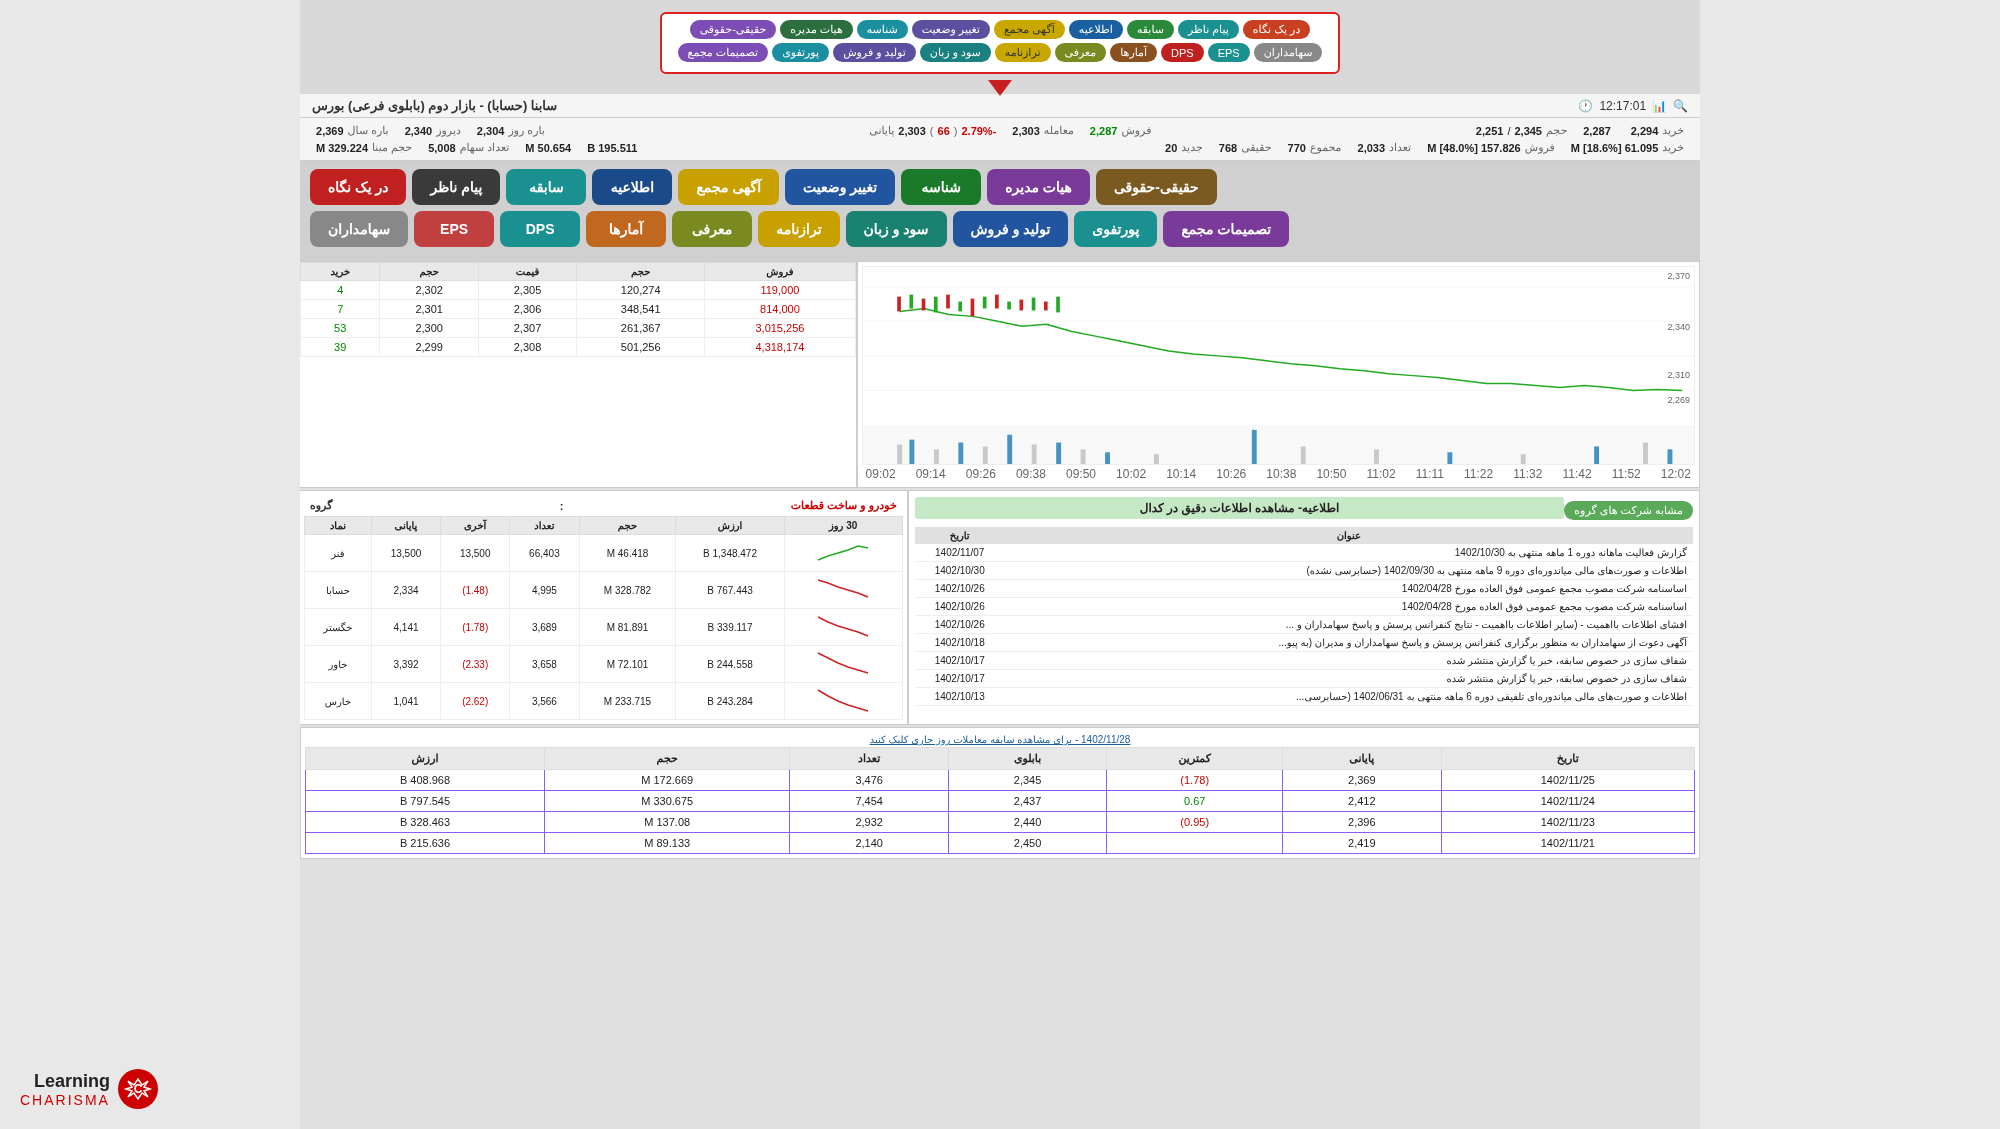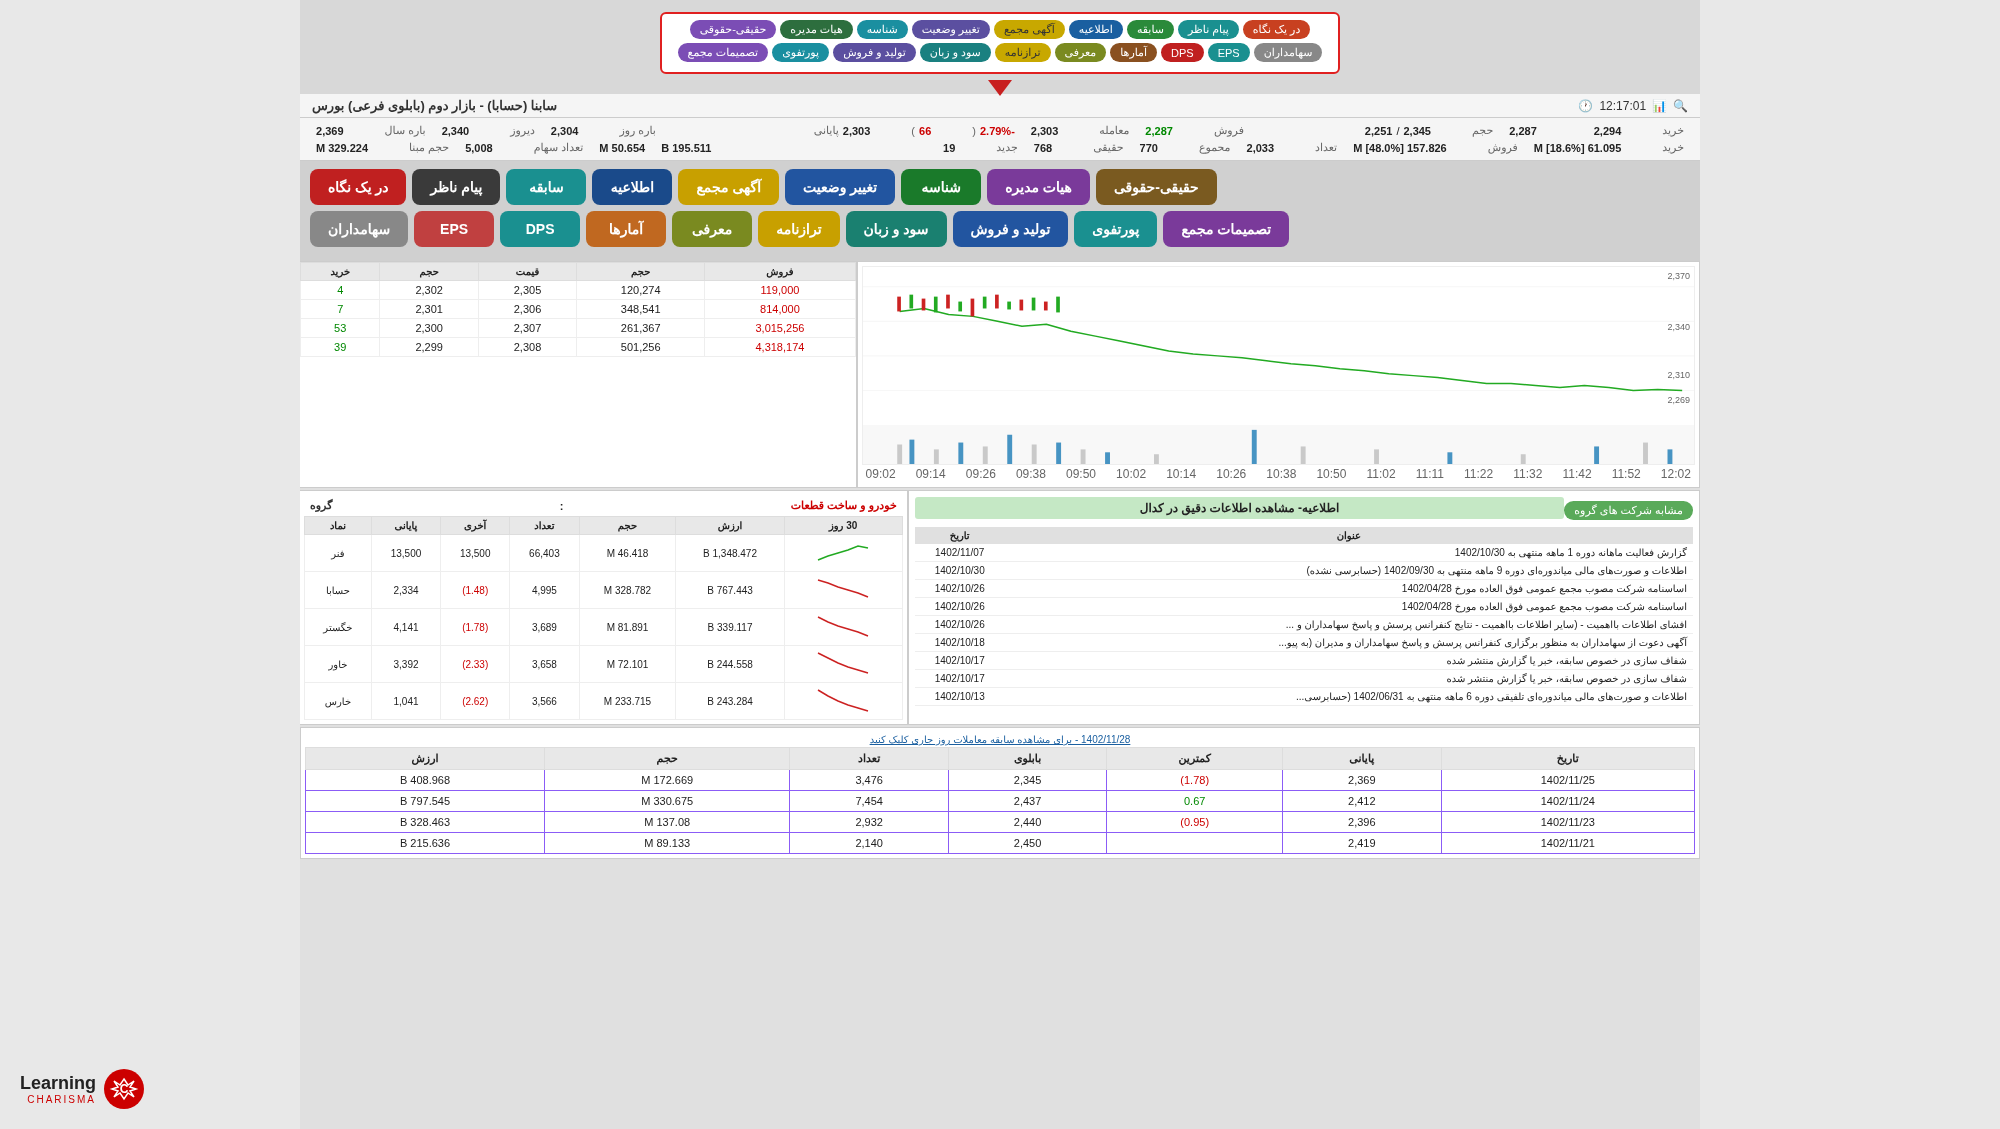--- a/index.html
+++ b/index.html
@@ -313,21 +313,21 @@
     }
     .nav-arrow-svg {
       width: 28px;
       height: 28px;
     }
     .info-pair {
       display: flex;
       gap: 4px;
       align-items: center;
     }
-    .lbl { color: #666; margin-left: 37px; }
+    .lbl { color: #666; }
     .val { font-weight: bold; }
     .val.red { color: #c00; }
     .val.green { color: #080; }
 
     .page-wrapper {
       max-width: 1400px;
       margin: 0 auto;
       background: #e0e0e0;
       min-height: 100vh;
       padding-bottom: 40px;
@@ -463,21 +463,21 @@
         <div class="info-pair">
           <span class="lbl">محموع</span>
           <span class="val">770</span>
         </div>
         <div class="info-pair">
           <span class="lbl">حقیقی</span>
           <span class="val">768</span>
         </div>
         <div class="info-pair">
           <span class="lbl">جدید</span>
-          <span class="val">19</span>
+          <span class="val">20</span>
         </div>
       </div>
 
       <div style="display:flex; gap:16px; flex-wrap:wrap;">
         <div class="info-pair">
           <span class="val">195.511 B</span>
         </div>
         <div class="info-pair">
           <span class="val">50.654 M</span>
         </div>
@@ -848,17 +848,17 @@
   <div class="logo-section">
     <div class="logo-circle">
       <svg width="32" height="32" viewBox="0 0 32 32">
         <circle cx="16" cy="16" r="14" fill="#cc0000"></circle>
         <path d="M16 6 L20 12 L26 8 L22 14 L28 16 L22 18 L26 24 L20 20 L16 26 L12 20 L6 24 L10 18 L4 16 L10 14 L6 8 L12 12 Z" fill="none" stroke="#fff" stroke-width="1.5"></path>
         <text x="16" y="20" text-anchor="middle" fill="#fff" font-size="12" font-weight="bold">C</text>
       </svg>
     </div>
     <div>
       <div style="font-size:18px; font-weight:bold; color:#222;">Learning</div>
-      <div style="font-size:10px; color:#c00; letter-spacing:2px;text-align:right;">CHARISMA</div>
+      <div style="font-size:14px; color:#c00; letter-spacing:2px;text-align:right;">CHARISMA</div>
     </div>
   </div>
 
 </div>
 
 </body></html>

